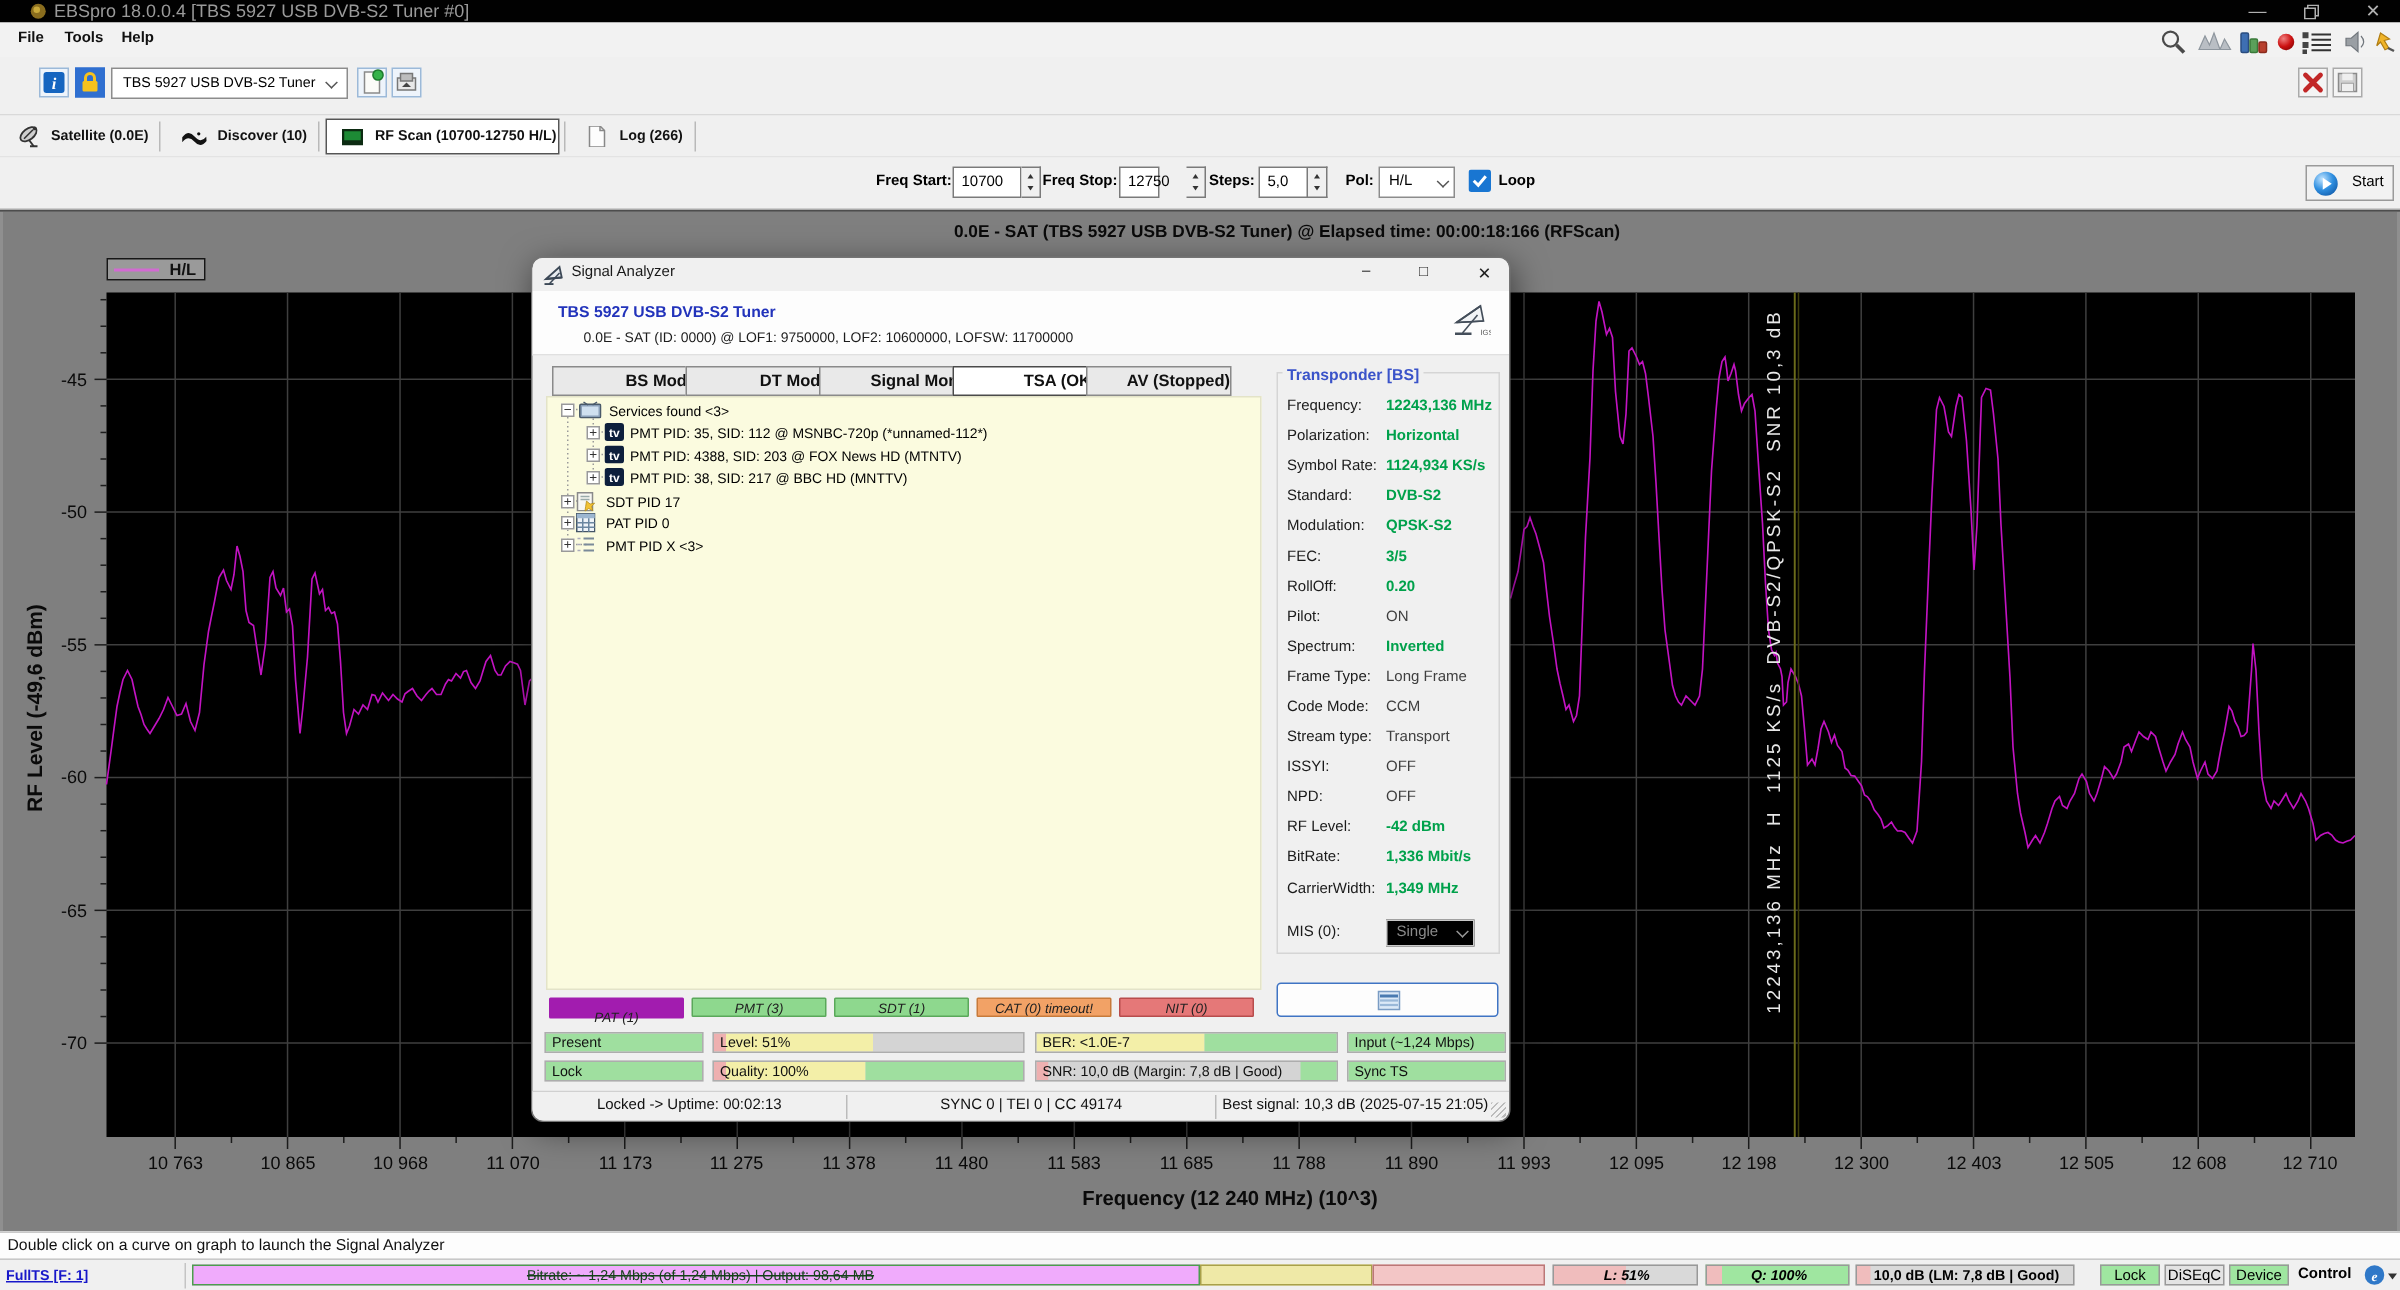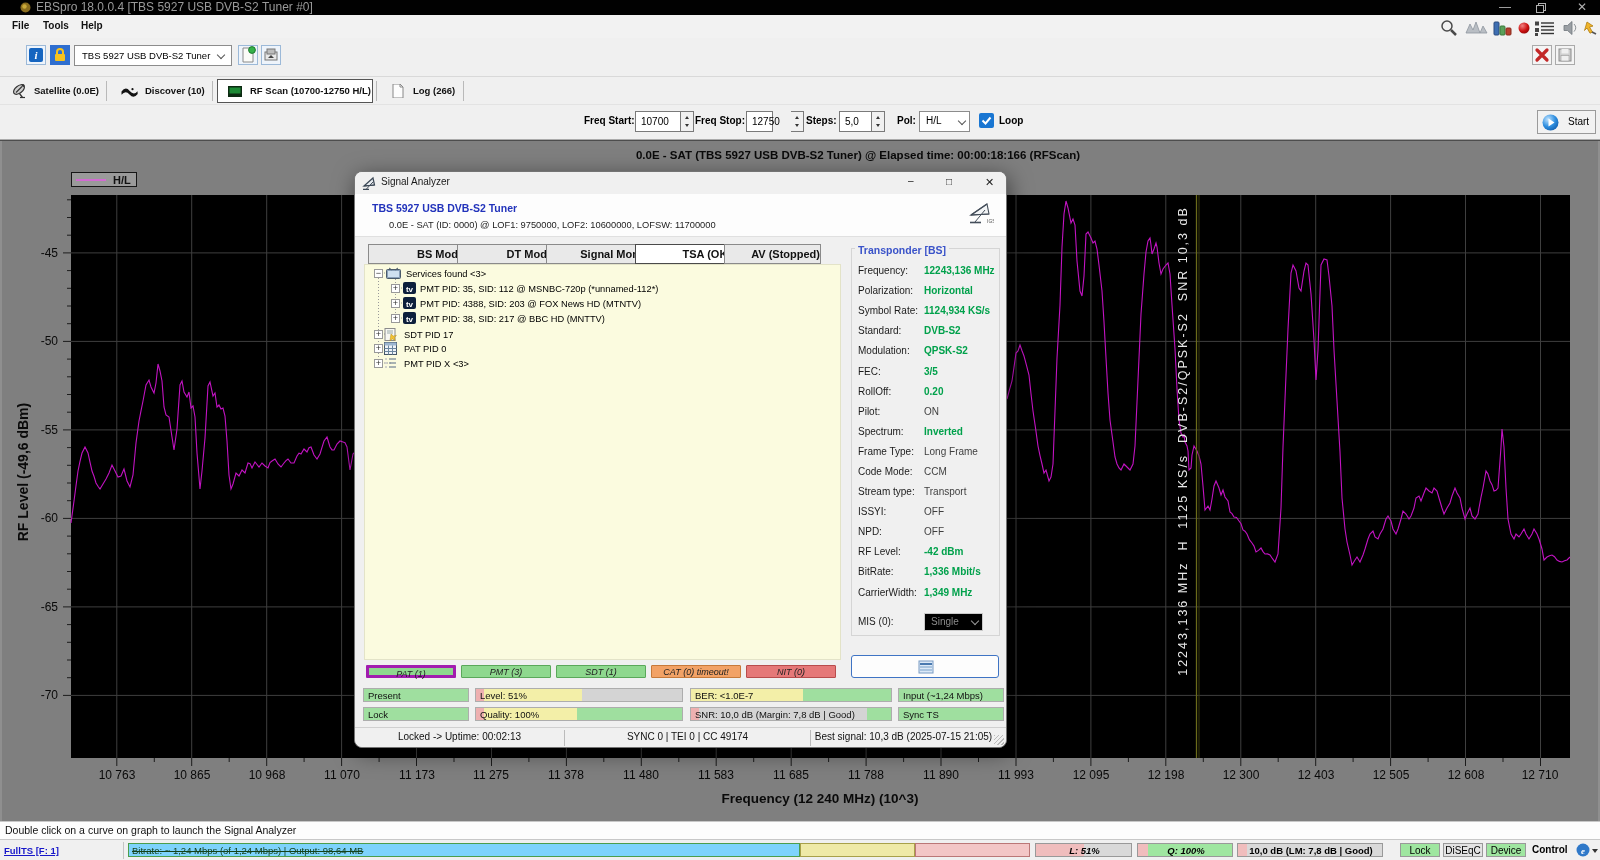--- a/index.html
+++ b/index.html
@@ -352,21 +352,21 @@
     <div class="xlab" style="left:1436px;top:627px;">12 608</div>
     <div class="xlab" style="left:1510px;top:627px;">12 710</div>
 </div>
 
 <div class="abs" id="infobar">
     <span class="abs" style="left:5px;top:2px;">Double click on a curve on graph to launch the Signal Analyzer</span>
   </div>
 <div class="abs" id="statusbar">
   <a class="abs" style="left:4px;top:5px;color:#1717c9;font-weight:700;text-decoration:underline;font-size:9.5px;">FullTS [F: 1]</a>
   <div class="abs" style="left:123px;top:2px;width:1px;height:17px;background:#c4c4c4;"></div>
-  <div class="chip" style="left:128px;width:672px;background:#7dd3fc;border-color:#4c9e4c;text-align:left;"><span style="position:relative;left:3px;color:#14421a;text-decoration:line-through;">Bitrate: ~ 1,24 Mbps (of 1,24 Mbps) | Output: 98,64 MB</span></div>
+  <div class="chip" style="left:128px;width:672px;background:#f0abfc;border-color:#4c9e4c;text-align:center;"><span style="position:relative;left:3px;color:#14421a;text-decoration:line-through;">Bitrate: ~ 1,24 Mbps (of 1,24 Mbps) | Output: 98,64 MB</span></div>
   <div class="chip" style="left:800px;width:115px;background:#efe9a7;border-color:#a8a04a;"></div>
   <div class="chip" style="left:915px;width:115px;background:#f3c6c6;border-color:#bb7777;"></div>
   <div class="chip" style="left:1035px;width:97px;background:#d9d9d9;font-style:italic;font-weight:700;">
       <div class="abs" style="left:0;top:0;width:48px;height:14px;background:#f0bdbd;"></div>
       <span class="abs" style="left:0;width:97px;">L: 51%</span>
     </div>
   <div class="chip" style="left:1137px;width:96px;background:#9fe6a0;font-style:italic;font-weight:700;">
       <div class="abs" style="left:0;top:0;width:10px;height:14px;background:#f0bdbd;"></div>
       <span class="abs" style="left:0;width:96px;">Q: 100%</span>
     </div>
@@ -526,21 +526,21 @@
     <div class="trlabel" style="left:503px;top:354px;">NPD:</div>
     <div class="trval gray" style="left:569px;top:354px;">OFF</div>
     <div class="trlabel" style="left:503px;top:374px;">RF Level:</div>
     <div class="trval green" style="left:569px;top:374px;">-42 dBm</div>
     <div class="trlabel" style="left:503px;top:394px;">BitRate:</div>
     <div class="trval green" style="left:569px;top:394px;">1,336 Mbit/s</div>
     <div class="trlabel" style="left:503px;top:415px;">CarrierWidth:</div>
     <div class="trval green" style="left:569px;top:415px;">1,349 MHz</div>
     <div class="trlabel" style="left:503px;top:444px;">MIS (0):</div>
     <div class="combo" style="left:569px;top:441px;width:59px;height:18px;padding:2px 0 0 6px;color:#8a8a8a;border-color:#c9c9c9;background:#000000;">Single<span class="arr chev" style="border-color:#999;right:4px;"></span></div>
-    <div class="pidbar" style="left:11px;top:493px;width:90px;background:#8ed88e;border:3px solid #a21caf;">PAT (1)</div>
+    <div class="pidbar" style="left:11px;top:493px;width:90px;background:#8ed88e;border:7px solid #a21caf;">PAT (1)</div>
     <div class="pidbar" style="left:106px;top:493px;width:90px;background:#8ed88e;border:1px solid #5aa85a;">PMT (3)</div>
     <div class="pidbar" style="left:201px;top:493px;width:90px;background:#8ed88e;border:1px solid #5aa85a;">SDT (1)</div>
     <div class="pidbar" style="left:296px;top:493px;width:90px;background:#f2a266;border:1px solid #c77a3a;">CAT (0) timeout!</div>
     <div class="pidbar" style="left:391px;top:493px;width:90px;background:#e57878;border:1px solid #b84c4c;">NIT (0)</div>
     <div class="abs" style="left:496px;top:483px;width:148px;height:23px;background:#fdfdfd;border:1.5px solid #3f74c4;border-radius:3px;">
       <svg class="abs" style="left:66px;top:4px" width="16" height="14">
         <rect x="1" y="1" width="14" height="12" fill="#dce9f7" stroke="#7a9cc4"></rect>
         <line x1="2" y1="4" x2="14" y2="4" stroke="#4a7ab0" stroke-width="2"></line>
         <line x1="2" y1="7" x2="14" y2="7" stroke="#9ab8d8" stroke-width="1.5"></line>
         <line x1="2" y1="10" x2="14" y2="10" stroke="#9ab8d8" stroke-width="1.5"></line>

